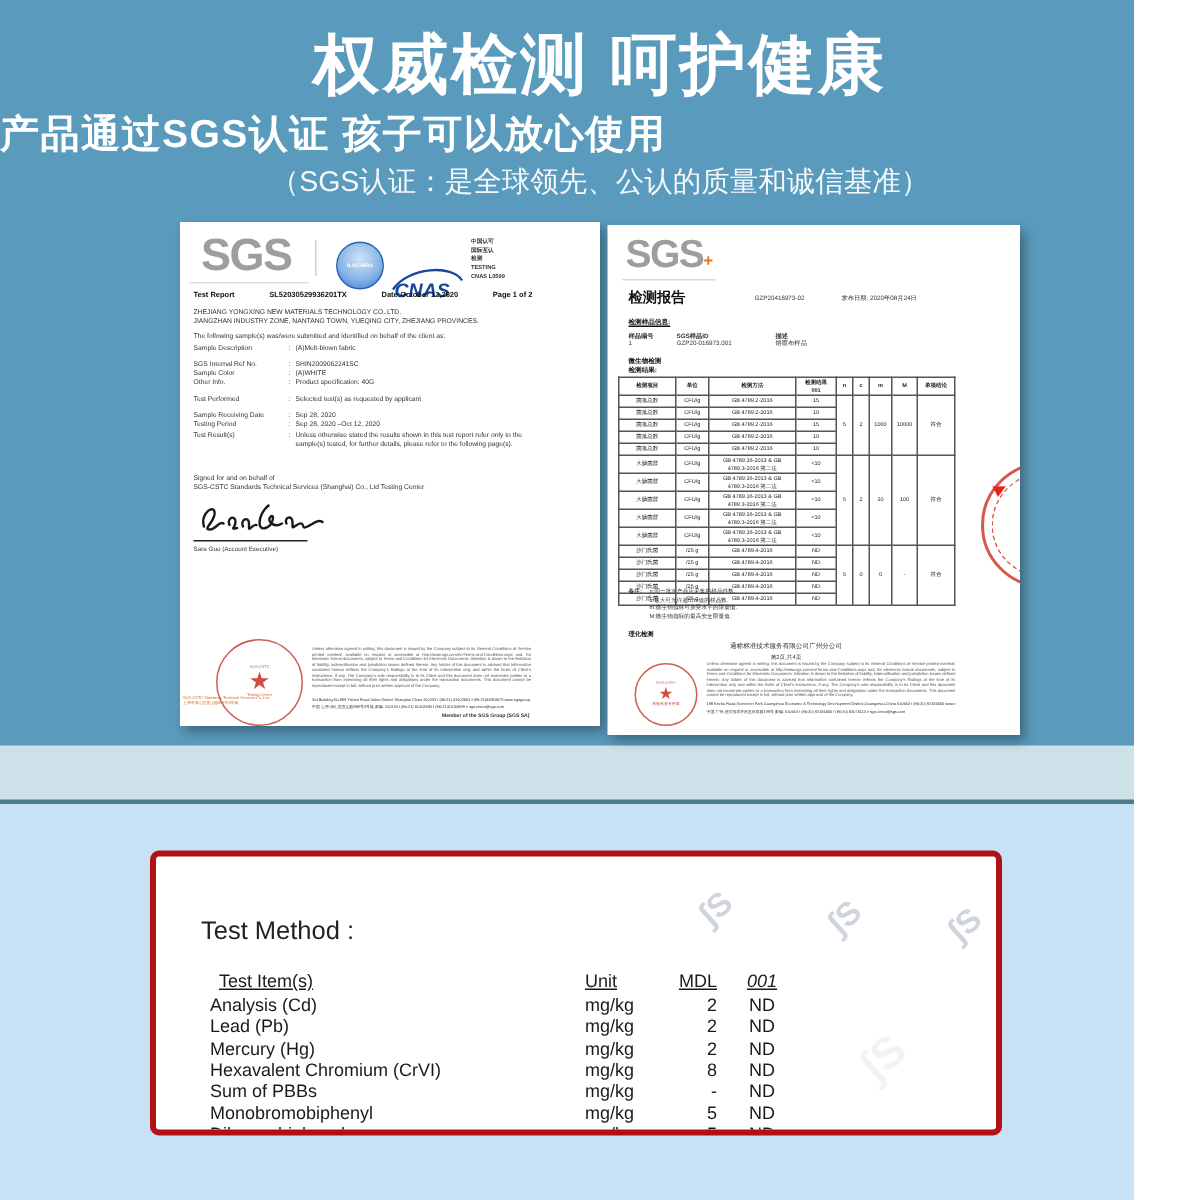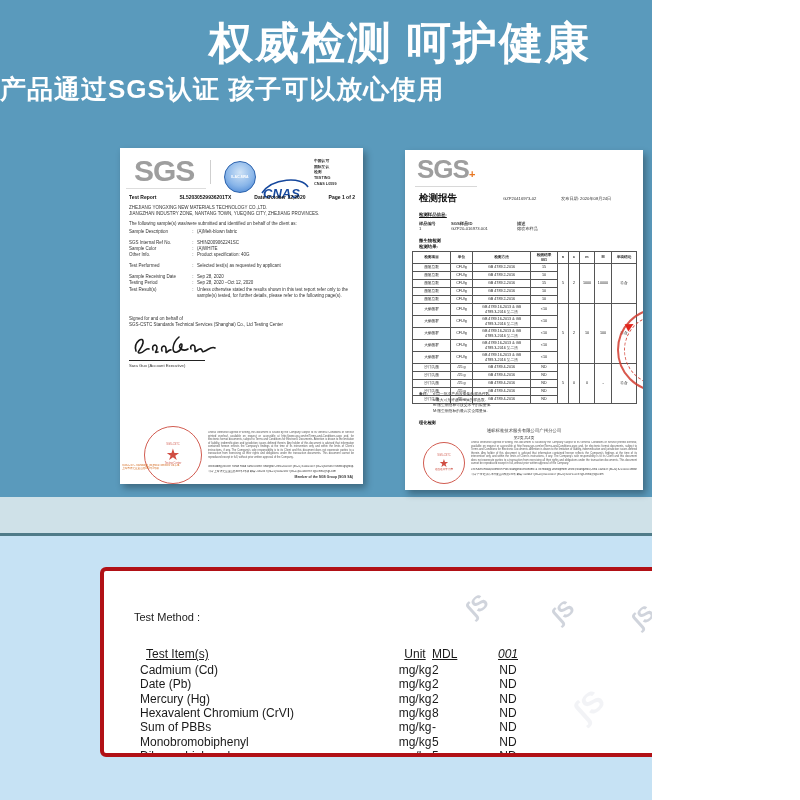--- a/index.html
+++ b/index.html
@@ -1,34 +1,34 @@
 <!DOCTYPE html>
 <html><head>
 <meta charset="utf-8">
 <style>
   html,body{margin:0;padding:0;}
-  .page{position:relative;width:652px;height:800px;overflow:hidden;
+  .page{position:relative;width:756px;height:800px;overflow:hidden;
         background:#5a9abc;font-family:"Liberation Sans","DejaVu Sans",sans-serif;}
   .abs{position:absolute;}
 
   
   .hd-title{left:0;top:14px;width:800px;text-align:center;color:#fff;
             font-size:44px;font-weight:bold;letter-spacing:2px;}
   .hd-sub{left:0;top:72px;width:800px;text-align:left;color:#fff;
           font-size:26px;font-weight:bold;letter-spacing:1px;}
   .hd-note{left:0;top:108px;width:800px;text-align:center;color:rgba(255,255,255,.93);
            font-size:19px;}
 
   
   .band{left:0;top:497px;width:800px;height:36px;background:#cfe1e8;
         border-bottom:3px solid #4f7b88;}
   .bottom-bg{left:0;top:536px;width:800px;height:264px;background:#c6e2f4;}
 
   
-  .cert{background:#fff;box-shadow:3px 4px 7px rgba(0,0,0,.32);overflow:hidden;color:#222;}
+  .cert{background:#fff;box-shadow:3px 4px 7px rgba(0,0,0,.32);overflow:hidden;color:#222;padding-left:37px;}
   .cert-left{left:120px;top:148px;width:243px;height:336px;}
   .cert-right{left:405px;top:150px;width:238px;height:340px;}
 
   .sgs-logo{font-weight:bold;color:#9e9e9e;letter-spacing:-1px;line-height:1;}
   .sgs1{left:14px;top:8px;font-size:30px;}
   .sgs1-vline{left:90px;top:12px;width:1px;height:24px;background:#cfcfcf;}
   .sgs1-hline{left:6px;top:40px;width:80px;height:1px;background:#ddd;}
   .ilac{left:104px;top:13px;width:30px;height:30px;border-radius:50%;
         background:radial-gradient(circle at 50% 35%,#cfe3f7 0%,#8ab6e9 55%,#3a7bd0 100%);
         border:1px solid #2c63ad;display:flex;align-items:center;justify-content:center;}
@@ -107,45 +107,46 @@
   .rsec3{left:14px;top:270px;font-size:4.2px;font-weight:bold;color:#111;}
   .company2{left:0;top:278px;width:238px;text-align:center;font-size:4.4px;color:#333;}
   .page2{left:0;top:285px;width:238px;text-align:center;font-size:3.8px;color:#333;}
 
   
   .report-card{left:100px;top:567px;width:568px;height:190px;background:#fff;
                border:4px solid #b11116;border-radius:6px;overflow:hidden;
                box-sizing:border-box;}
   .rc-title{left:24px;top:10px;font-size:12.5px;font-weight:bold;color:#111;
             text-decoration:underline;}
-  .rc-mlabel{left:30px;top:40px;font-size:11px;color:#222;}
+  .rc-mlabel{left:30px;top:40px;font-size:17px;color:#222;}
   .rc-mtext{left:106px;top:40px;width:360px;font-size:12px;line-height:1.55;color:#222;}
   .wm{color:rgba(150,160,178,.45);font-size:22px;font-weight:bold;
       transform:rotate(-42deg);}
   .wm1{left:362px;top:22px;}
   .wm2{left:448px;top:28px;}
   .wm3{left:528px;top:33px;}
   .wm4{left:470px;top:118px;color:rgba(150,160,178,.12);font-size:30px;}
   .rc-row{position:absolute;left:24px;width:500px;height:14px;font-size:12px;color:#1a1a1a;}
   .rc-head{font-weight:normal;}
   .rc-head .hc{text-decoration:underline;}
   .c-item{position:absolute;left:12px;}
   .rc-head .c-item{left:18px;}
-  .c-unit{position:absolute;left:262px;width:50px;text-align:center;}
-  .c-mdl{position:absolute;left:304px;width:34px;text-align:left;}
+  .c-unit{position:absolute;left:262px;width:50px;text-align:left;}
+  .c-mdl{position:absolute;left:316px;width:34px;text-align:right;}
   .c-val{position:absolute;left:360px;width:40px;text-align:center;}
   .it001{font-style:italic;}
 </style>
 </head>
 <body>
 
 <div class="page">
 
   <div class="abs hd-title">权威检测 呵护健康</div>
   <div class="abs hd-sub">产品通过SGS认证 孩子可以放心使用</div>
+  <div class="abs hd-note">（SGS认证：是全球领先、公认的质量和诚信基准）</div>
 
   <div class="abs band"></div>
   <div class="abs bottom-bg"></div>
 
   <div class="abs cert cert-left">
     <div class="abs sgs-logo sgs1">SGS</div>
     <div class="abs sgs1-vline"></div>
     <div class="abs sgs1-hline"></div>
     <div class="abs ilac">
         <span>ILAC-MRA</span>
@@ -434,27 +435,27 @@
     <div class="abs rc-mlabel">Test Method :</div>
     <div class="abs rc-mtext">
     </div>
     <div class="rc-row rc-head" style="top:76px">
       <span class="c-item hc">Test Item(s)</span>
       <span class="c-unit hc">Unit</span>
       <span class="c-mdl hc">MDL</span>
       <span class="c-val hc it001">001</span>
     </div>
     <div class="rc-row" style="top:92px">
-        <span class="c-item">Cadmium (Cd)</span>
+        <span class="c-item">Analysis (Cd)</span>
         <span class="c-unit">mg/kg</span>
         <span class="c-mdl">2</span>
         <span class="c-val">ND</span>
       </div>
     <div class="rc-row" style="top:106px">
-        <span class="c-item">Date (Pb)</span>
+        <span class="c-item">Lead (Pb)</span>
         <span class="c-unit">mg/kg</span>
         <span class="c-mdl">2</span>
         <span class="c-val">ND</span>
       </div>
     <div class="rc-row" style="top:121px">
         <span class="c-item">Mercury (Hg)</span>
         <span class="c-unit">mg/kg</span>
         <span class="c-mdl">2</span>
         <span class="c-val">ND</span>
       </div>

